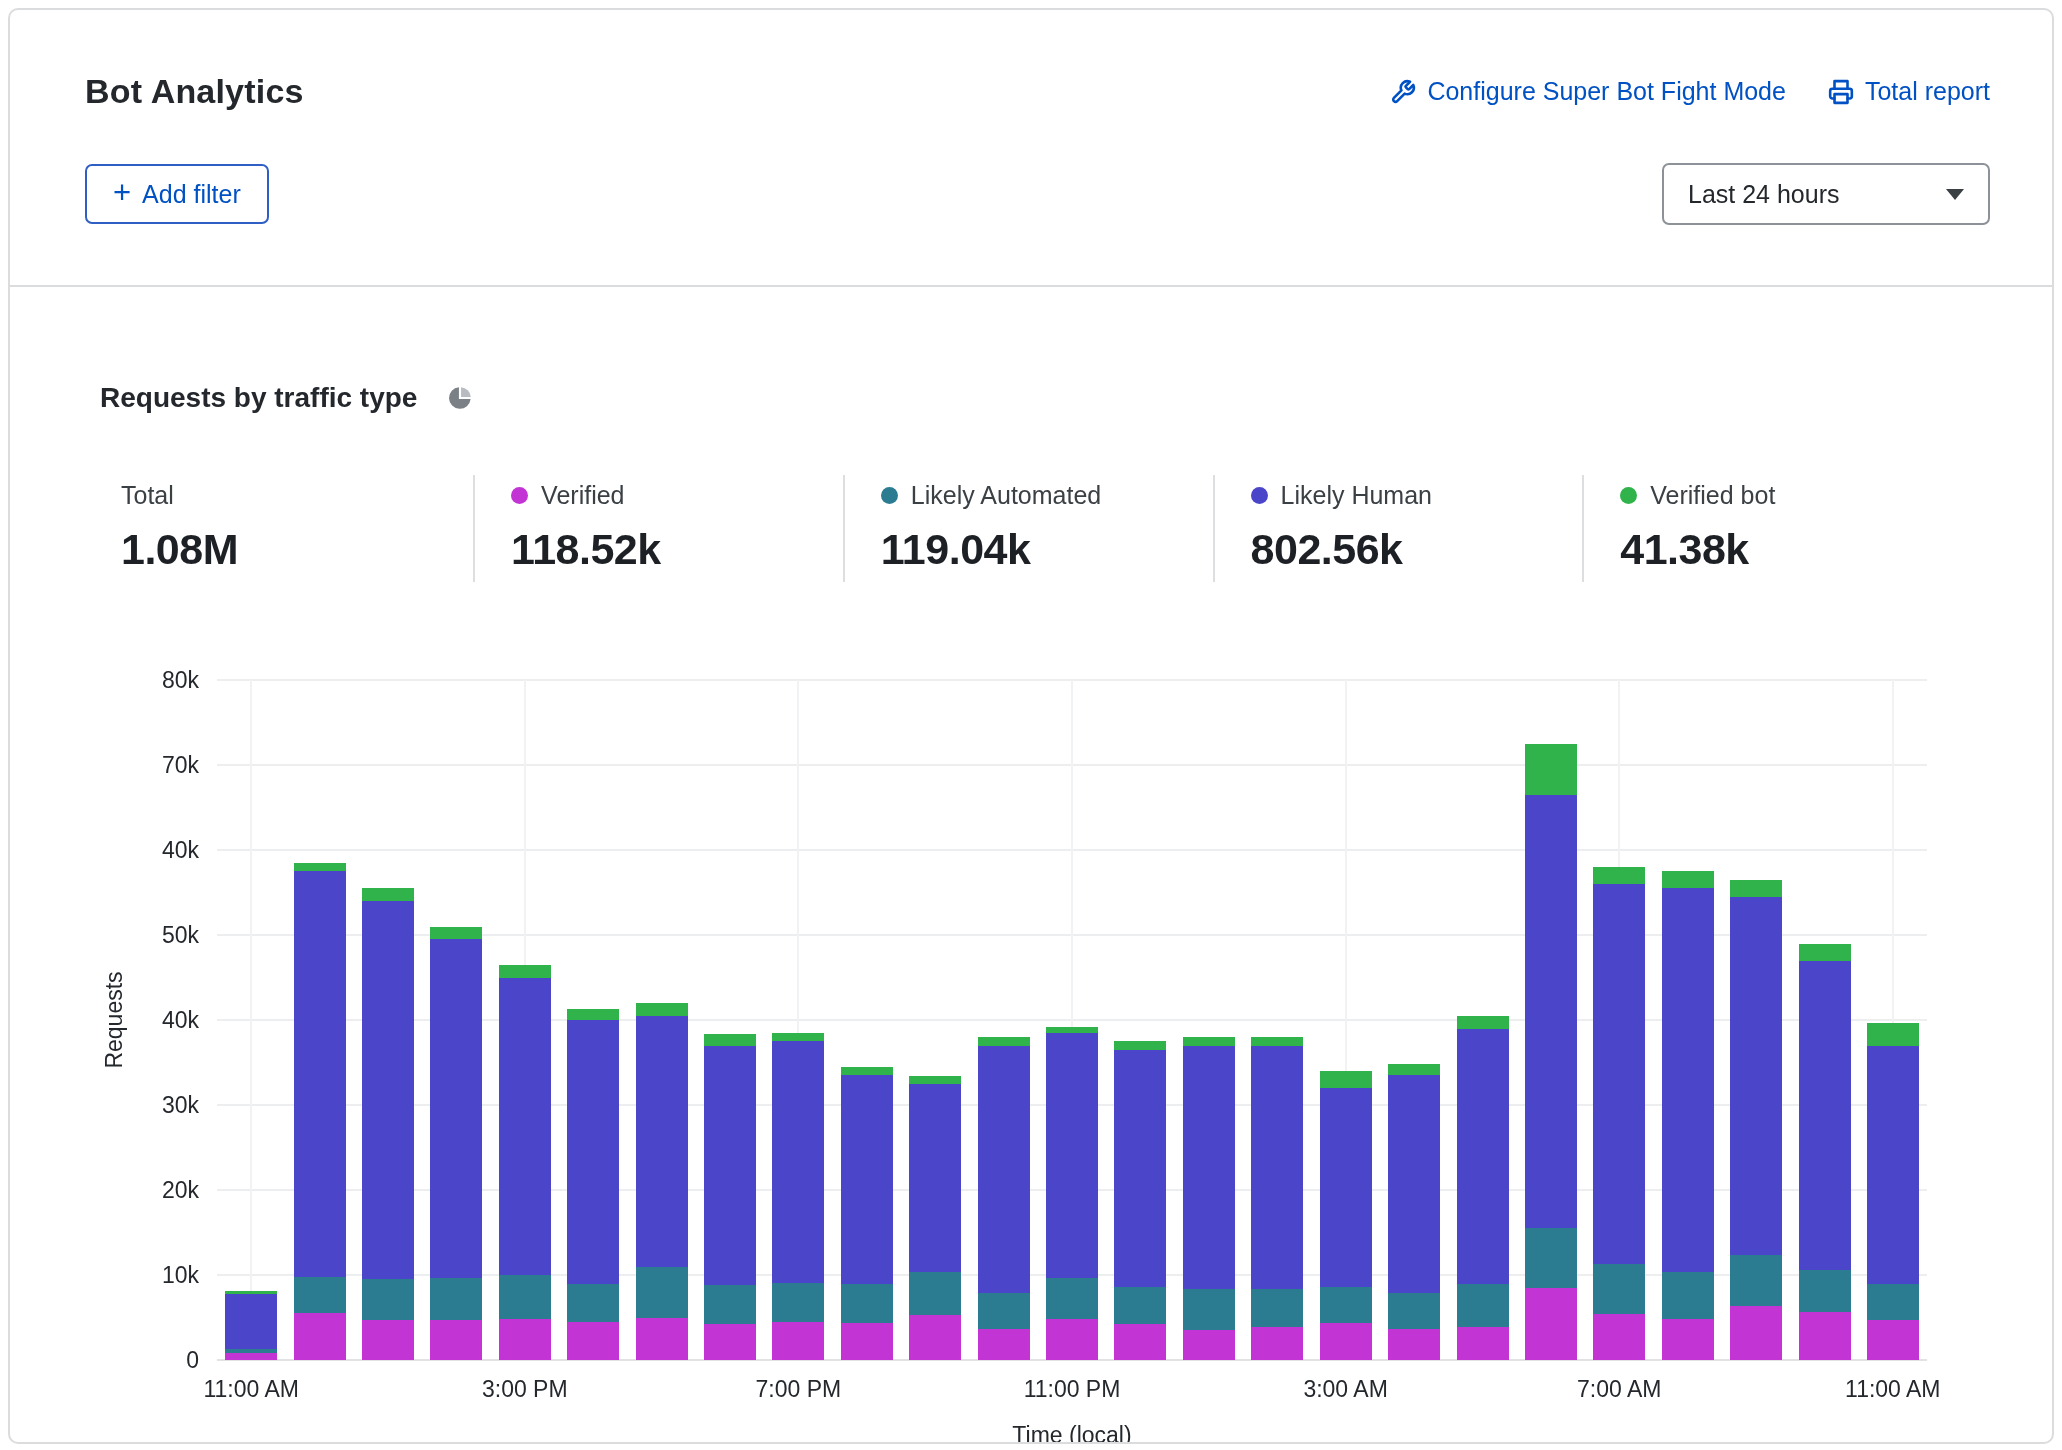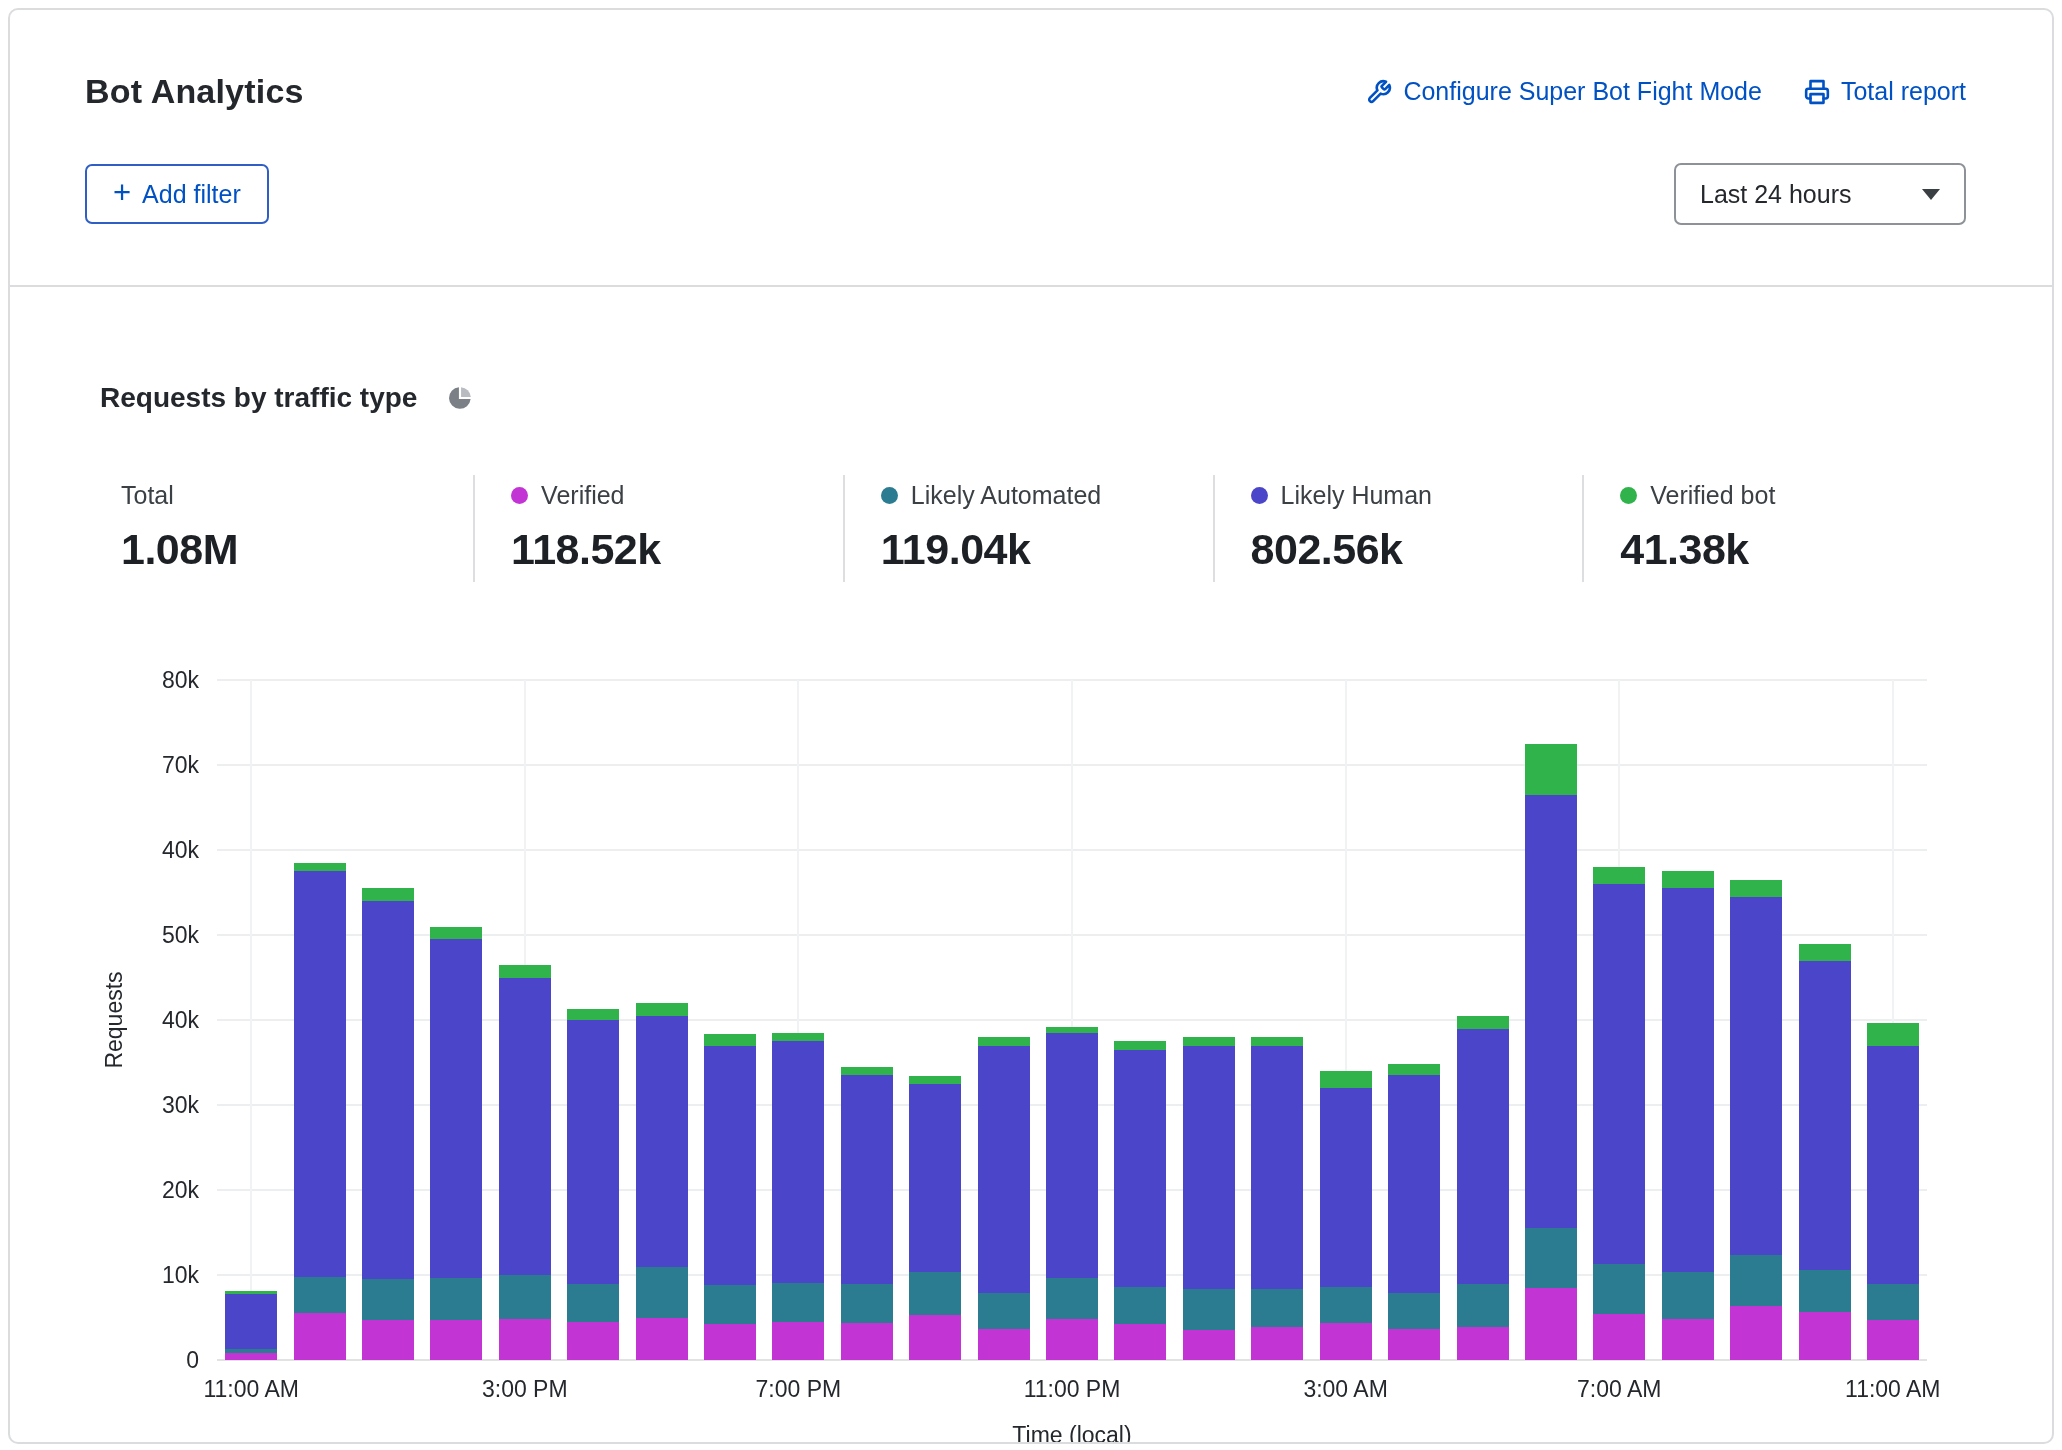--- a/index.html
+++ b/index.html
@@ -13,40 +13,40 @@
   .card {
     position: relative;
     margin: 8px;
     height: 1436px;
     background: #ffffff;
     border: 2px solid #dadcde;
     border-radius: 10px;
     overflow: hidden;
   }
   
-  .card-header { padding: 62px 86px 60px 75px; }
+  .card-header { padding: 62px 62px 60px 75px; }
   .header-row { display: flex; justify-content: space-between; align-items: center; }
   h1.title { margin: 0; font-size: 34px; font-weight: 700; color: #24282d; letter-spacing: .2px; }
   .header-links { display: flex; align-items: center; gap: 42px; }
   .hlink {
     display: flex; align-items: center; gap: 11px;
     color: #0051c3; font-size: 25px; text-decoration: none; cursor: pointer;
   }
   .hlink svg { display: block; }
   .controls-row { display: flex; justify-content: space-between; align-items: center; margin-top: 52px; }
   .add-filter {
     display: flex; align-items: center; gap: 11px;
     height: 60px; padding: 0 26px;
     font-family: inherit; font-size: 25px; color: #0051c3;
     background: #fff; border: 2px solid #2f5fc4; border-radius: 7px;
     cursor: pointer;
   }
   .plus { font-size: 31px; line-height: 1; margin-top: -3px; }
   .select {
-    width: 292px; height: 62px; padding: 0 24px;
+    width: 328px; height: 62px; padding: 0 24px;
     display: flex; align-items: center; justify-content: space-between;
     font-size: 25px; color: #24282d;
     background: #fff; border: 2px solid #8d9298; border-radius: 7px;
     cursor: pointer;
   }
   .caret {
     width: 0; height: 0;
     border-left: 9px solid transparent; border-right: 9px solid transparent;
     border-top: 11px solid #3a3f44;
   }

